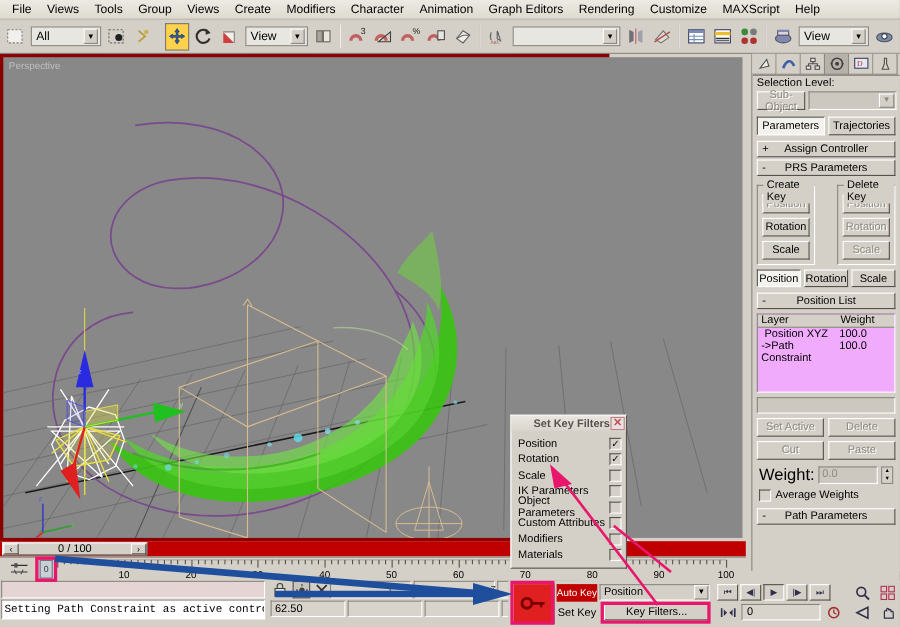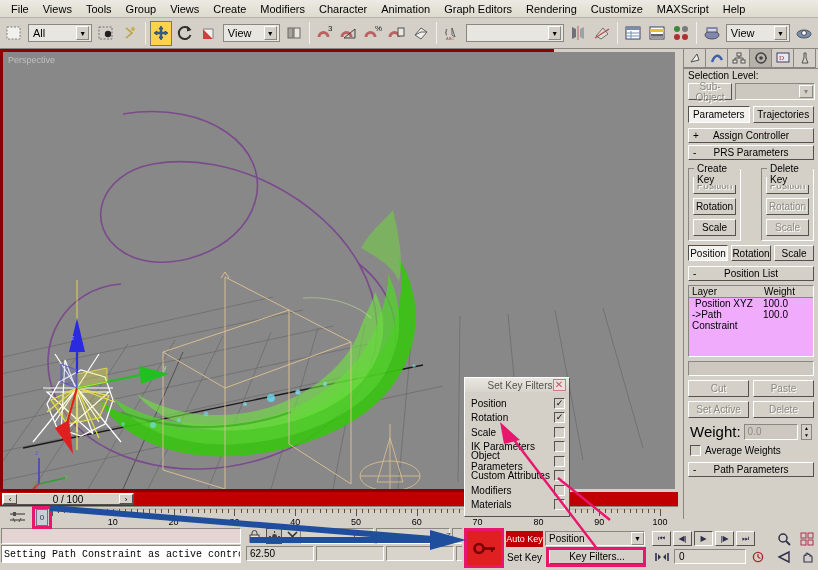--- a/index.html
+++ b/index.html
@@ -135,23 +135,23 @@
 
   
   .skf {
     position:absolute; left:464px; top:377px; width:106px; height:140px;
     background:#d4d0c8; border:1px solid #fff;
     border-right-color:#55514c; border-bottom-color:#55514c;
     z-index:50;
   }
   .skf-title {
     height:14px; display:flex; align-items:center;
-    justify-content:center;
+    justify-content:space-between;
     background:linear-gradient(#e9e7e1,#d8d4cc);
-    padding-left:20px; font-size:10px; color:#55514c; font-weight:normal;
+    padding-left:20px; font-size:10px; color:#55514c; font-weight:bold;
   }
   .skf-close { width:13px; height:12px; margin-right:1px;
                background:#e8e0e0; border:1px solid #c08080;
                color:#c05555; font-size:10px; line-height:10px;
                display:flex; align-items:center; justify-content:center; }
   .skf-row { display:flex; align-items:center; height:14.5px;
              padding:0 4px 0 6px; font-size:10px; }
   .skf-row .lab { flex:1; }
 
   
@@ -618,26 +618,26 @@
       </div>
       <div class="lb-row">
         <div style="width:72px;padding-left:1px">-&gt;Path Constraint</div>
         <div style="flex:1">100.0</div>
       </div>
     </div>
 
     <div style="margin:2px 4px 0 4px;height:15px;background:#ccc8c0;border:1px solid #8a8680;border-right-color:#fff;border-bottom-color:#fff"></div>
 
     <div style="display:flex;gap:4px;margin:4px 4px 0 4px">
+      <div class="btn dis" style="flex:1;height:17px">Set Active</div>
+      <div class="btn dis" style="flex:1;height:17px">Delete</div>
+    </div>
+    <div style="display:flex;gap:4px;margin:4px 4px 0 4px">
       <div class="btn dis" style="flex:1;height:17px">Cut</div>
       <div class="btn dis" style="flex:1;height:17px">Paste</div>
-    </div>
-    <div style="display:flex;gap:4px;margin:4px 4px 0 4px">
-      <div class="btn dis" style="flex:1;height:17px">Set Active</div>
-      <div class="btn dis" style="flex:1;height:17px">Delete</div>
     </div>
 
     <div style="display:flex;align-items:center;gap:3px;margin:5px 6px 0 6px">
       <span style="font-size:15px">Weight:</span>
       <div style="flex:1;height:16px;background:#ccc8c0;border:1px solid #8a8680;border-right-color:#fff;border-bottom-color:#fff;font-size:10px;padding-left:3px;color:#8d8980;display:flex;align-items:center">0.0</div>
       <div class="spinner">
         <div>▲</div>
         <div>▼</div>
       </div>
     </div>

